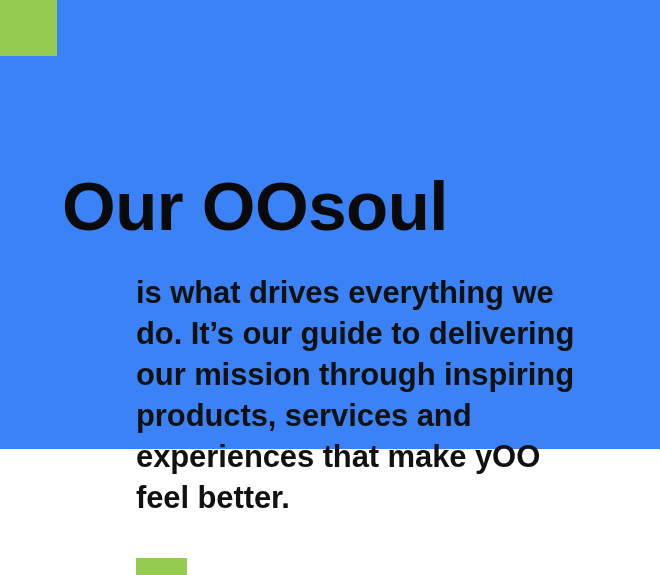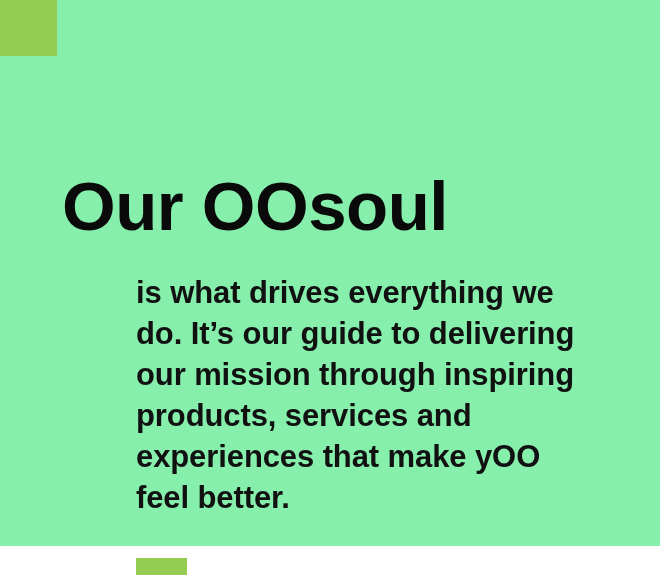--- a/index.html
+++ b/index.html
@@ -10,22 +10,22 @@
     width: 660px;
     height: 575px;
     background: #ffffff;
     font-family: "Liberation Sans", sans-serif;
     overflow: hidden;
     position: relative;
   }
   .page {
     position: relative;
     width: 660px;
-    height: 546px;
-    background: #86efac;
+    height: 449px;
+    background: #3b82f6;
   }
   
   .corner-square {
     position: absolute;
     left: 0;
     top: 0;
     width: 57px;
     height: 56px;
     background: #95cc52;
   }

